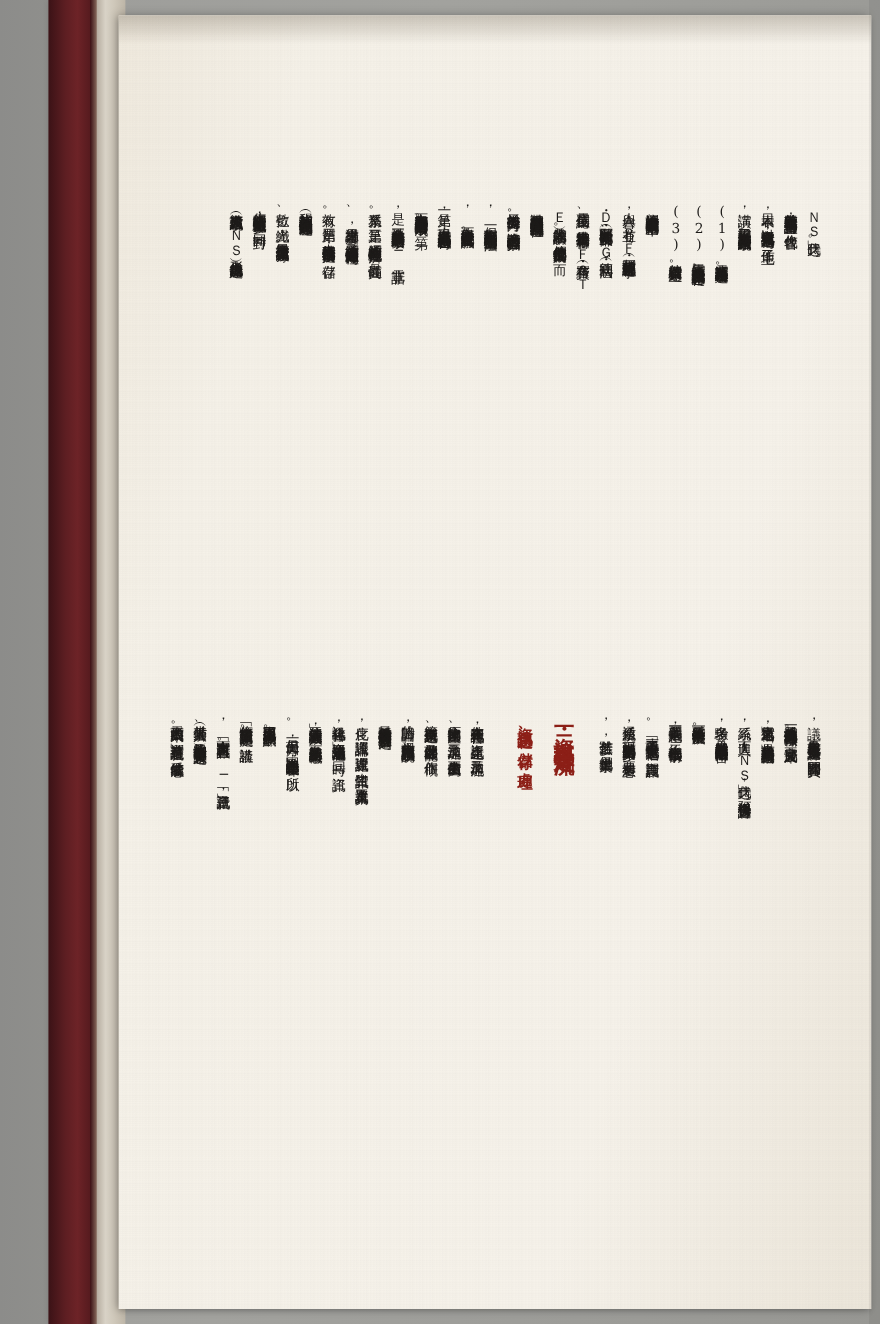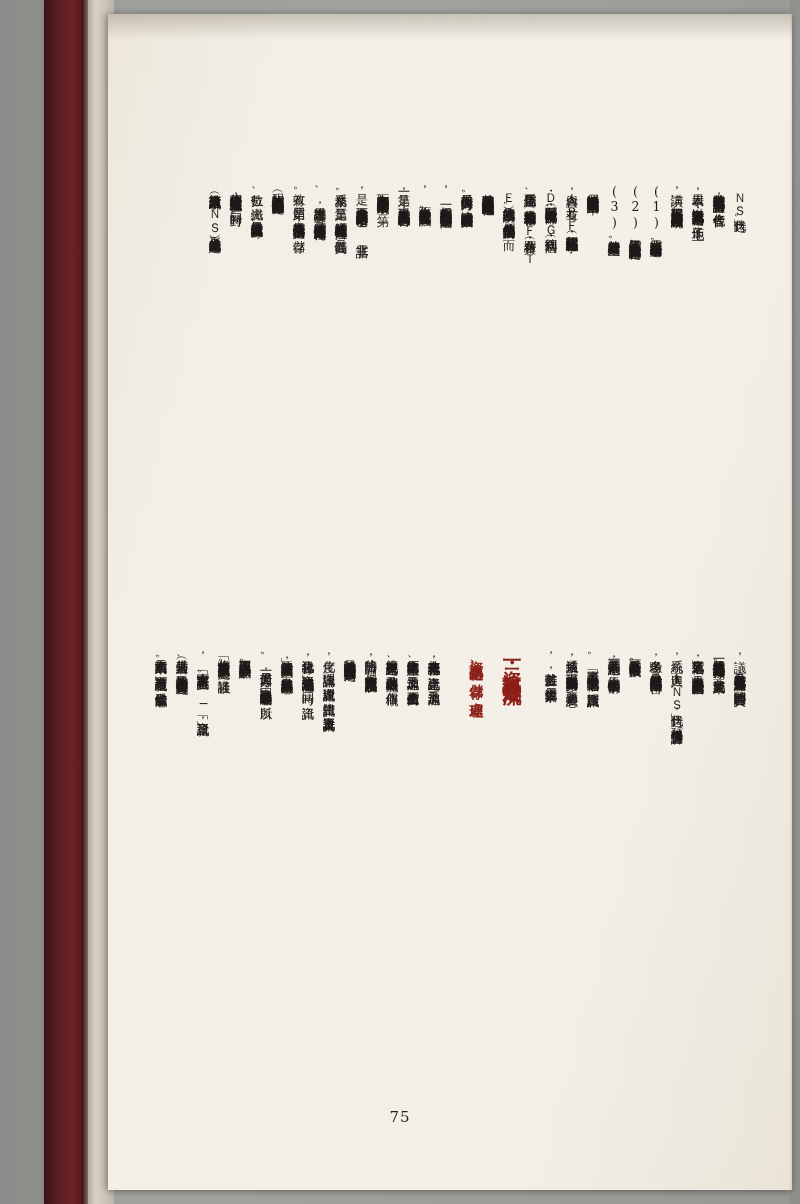--- a/index.html
+++ b/index.html
@@ -262,15 +262,14 @@
     <div class="vcol">訊化社會等，「資訊」這句話涵蓋着氾濫。同時，「資訊</div>
     <div class="vcol">」這句話的意義亦逐漸擴大，而被認爲是新的重要概念</div>
     <div class="vcol">。但是另一方面，因爲「資訊」的定義非常曖昧，所以</div>
     <div class="vcol">也產生了因人而用法參差不一的缺點。</div>
     <div class="vcol">作者曾經對於「資訊」下了如下的定義。（講談社</div>
     <div class="vcol">，大宇宙大百科辭典「資訊」）。──「資訊」就是，</div>
     <div class="vcol">其備受信者（人、生物及機器）所期望含有某種意義之</div>
     <div class="vcol">表示形式的東西。所謂「有意義」就是，受信者能够感</div>
   </div>
 
-  <div id="page-number">75</div>
   <div class="backdrop-right"></div>
 </div>
 
 </body></html>

